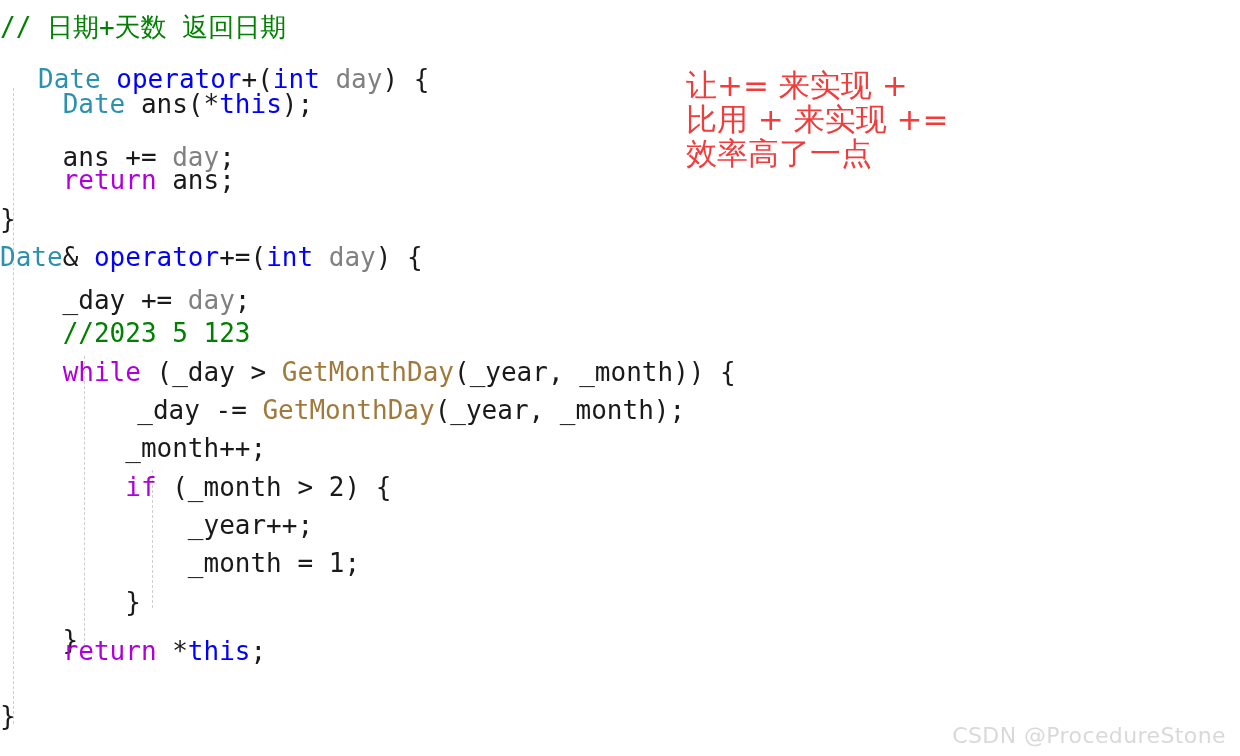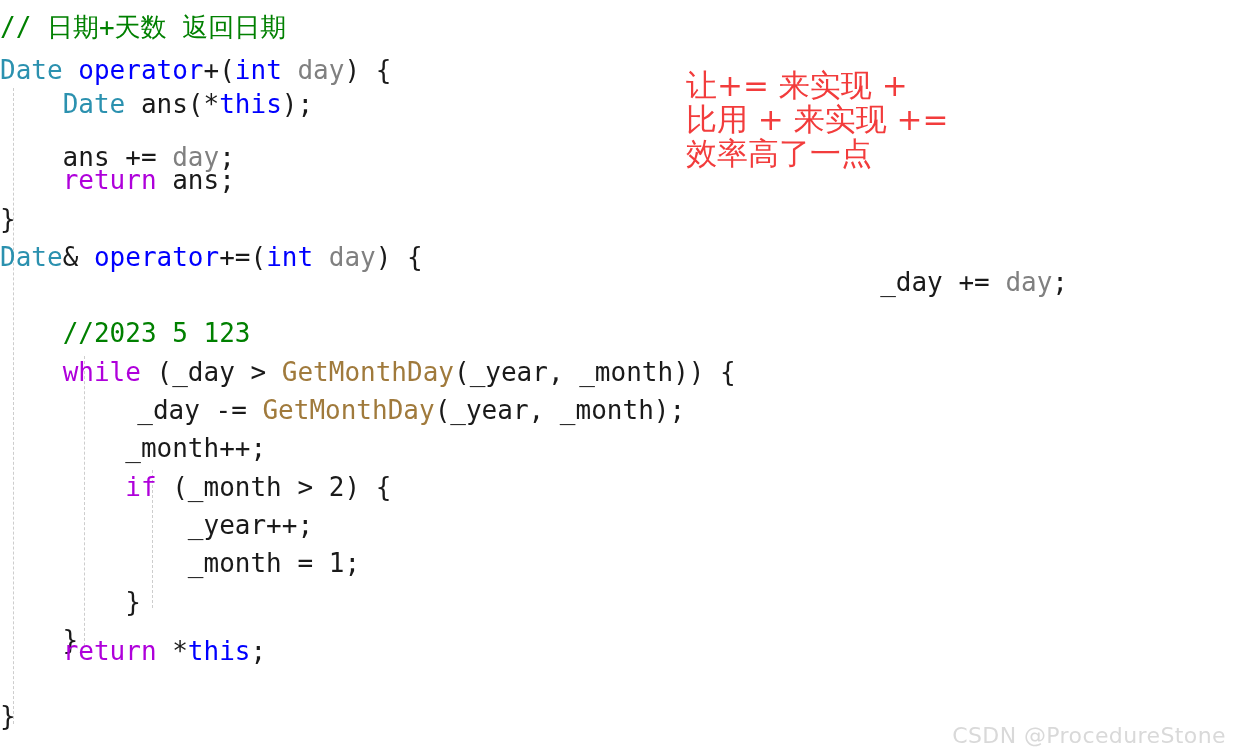--- a/index.html
+++ b/index.html
@@ -86,27 +86,27 @@
 <div id="editor">
 
   <div id="indent-guides">
       <div class="indent-guide" style="left: 13px; top: 88px; height: 636px;"></div>
       <div class="indent-guide" style="left: 84px; top: 356px; height: 290px;"></div>
       <div class="indent-guide" style="left: 152px; top: 470px; height: 138px;"></div>
     </div>
 
   <div id="code-lines">
       <div class="code-line" style="top: 8px;"><span class="tok t-comment">// 日期+天数 返回日期</span></div>
-      <div class="code-line" style="top: 51px;"><span class="tok t-type">Date</span><span class="tok t-plain"> </span><span class="tok t-keyword">operator</span><span class="tok t-plain">+(</span><span class="tok t-keyword">int</span><span class="tok t-plain"> </span><span class="tok t-param">day</span><span class="tok t-plain">) {</span></div>
+      <div class="code-line" style="top: 60px; padding-left: 38px;"><span class="tok t-type">Date</span><span class="tok t-plain"> </span><span class="tok t-keyword">operator</span><span class="tok t-plain">+(</span><span class="tok t-keyword">int</span><span class="tok t-plain"> </span><span class="tok t-param">day</span><span class="tok t-plain">) {</span></div>
       <div class="code-line" style="top: 84.6px;"><span class="tok t-plain">    </span><span class="tok t-type">Date</span><span class="tok t-plain"> ans(*</span><span class="tok t-keyword">this</span><span class="tok t-plain">);</span></div>
       <div class="code-line" style="top: 138px;"><span class="tok t-plain">    ans += </span><span class="tok t-param">day</span><span class="tok t-plain">;</span></div>
       <div class="code-line" style="top: 161.2px;"><span class="tok t-plain">    </span><span class="tok t-control">return</span><span class="tok t-plain"> ans;</span></div>
       <div class="code-line" style="top: 199.5px;"><span class="tok t-plain">}</span></div>
       <div class="code-line" style="top: 237.8px;"><span class="tok t-type">Date</span><span class="tok t-plain">&amp; </span><span class="tok t-keyword">operator</span><span class="tok t-plain">+=(</span><span class="tok t-keyword">int</span><span class="tok t-plain"> </span><span class="tok t-param">day</span><span class="tok t-plain">) {</span></div>
-      <div class="code-line" style="top: 263px; text-align: right;"><span class="tok t-plain">    _day += </span><span class="tok t-param">day</span><span class="tok t-plain">;</span></div>
+      <div class="code-line" style="top: 281px;"><span class="tok t-plain">    _day += </span><span class="tok t-param">day</span><span class="tok t-plain">;</span></div>
       <div class="code-line" style="top: 314.4px;"><span class="tok t-plain">    </span><span class="tok t-comment">//2023 5 123</span></div>
       <div class="code-line" style="top: 352.7px;"><span class="tok t-plain">    </span><span class="tok t-control">while</span><span class="tok t-plain"> (_day &gt; </span><span class="tok t-func">GetMonthDay</span><span class="tok t-plain">(_year, _month)) {</span></div>
       <div class="code-line" style="top: 391px; padding-left: 12px;"><span class="tok t-plain">        _day -= </span><span class="tok t-func">GetMonthDay</span><span class="tok t-plain">(_year, _month);</span></div>
       <div class="code-line" style="top: 429.3px;"><span class="tok t-plain">        _month++;</span></div>
       <div class="code-line" style="top: 467.6px;"><span class="tok t-plain">        </span><span class="tok t-control">if</span><span class="tok t-plain"> (_month &gt; </span><span class="tok t-number">2</span><span class="tok t-plain">) {</span></div>
       <div class="code-line" style="top: 505.9px;"><span class="tok t-plain">            _year++;</span></div>
       <div class="code-line" style="top: 544.2px;"><span class="tok t-plain">            _month = </span><span class="tok t-number">1</span><span class="tok t-plain">;</span></div>
       <div class="code-line" style="top: 582.5px;"><span class="tok t-plain">        }</span></div>
       <div class="code-line" style="top: 620.8px;"><span class="tok t-plain">    }</span></div>
       <div class="code-line" style="top: 632px;"><span class="tok t-plain">    </span><span class="tok t-control">return</span><span class="tok t-plain"> *</span><span class="tok t-keyword">this</span><span class="tok t-plain">;</span></div>

